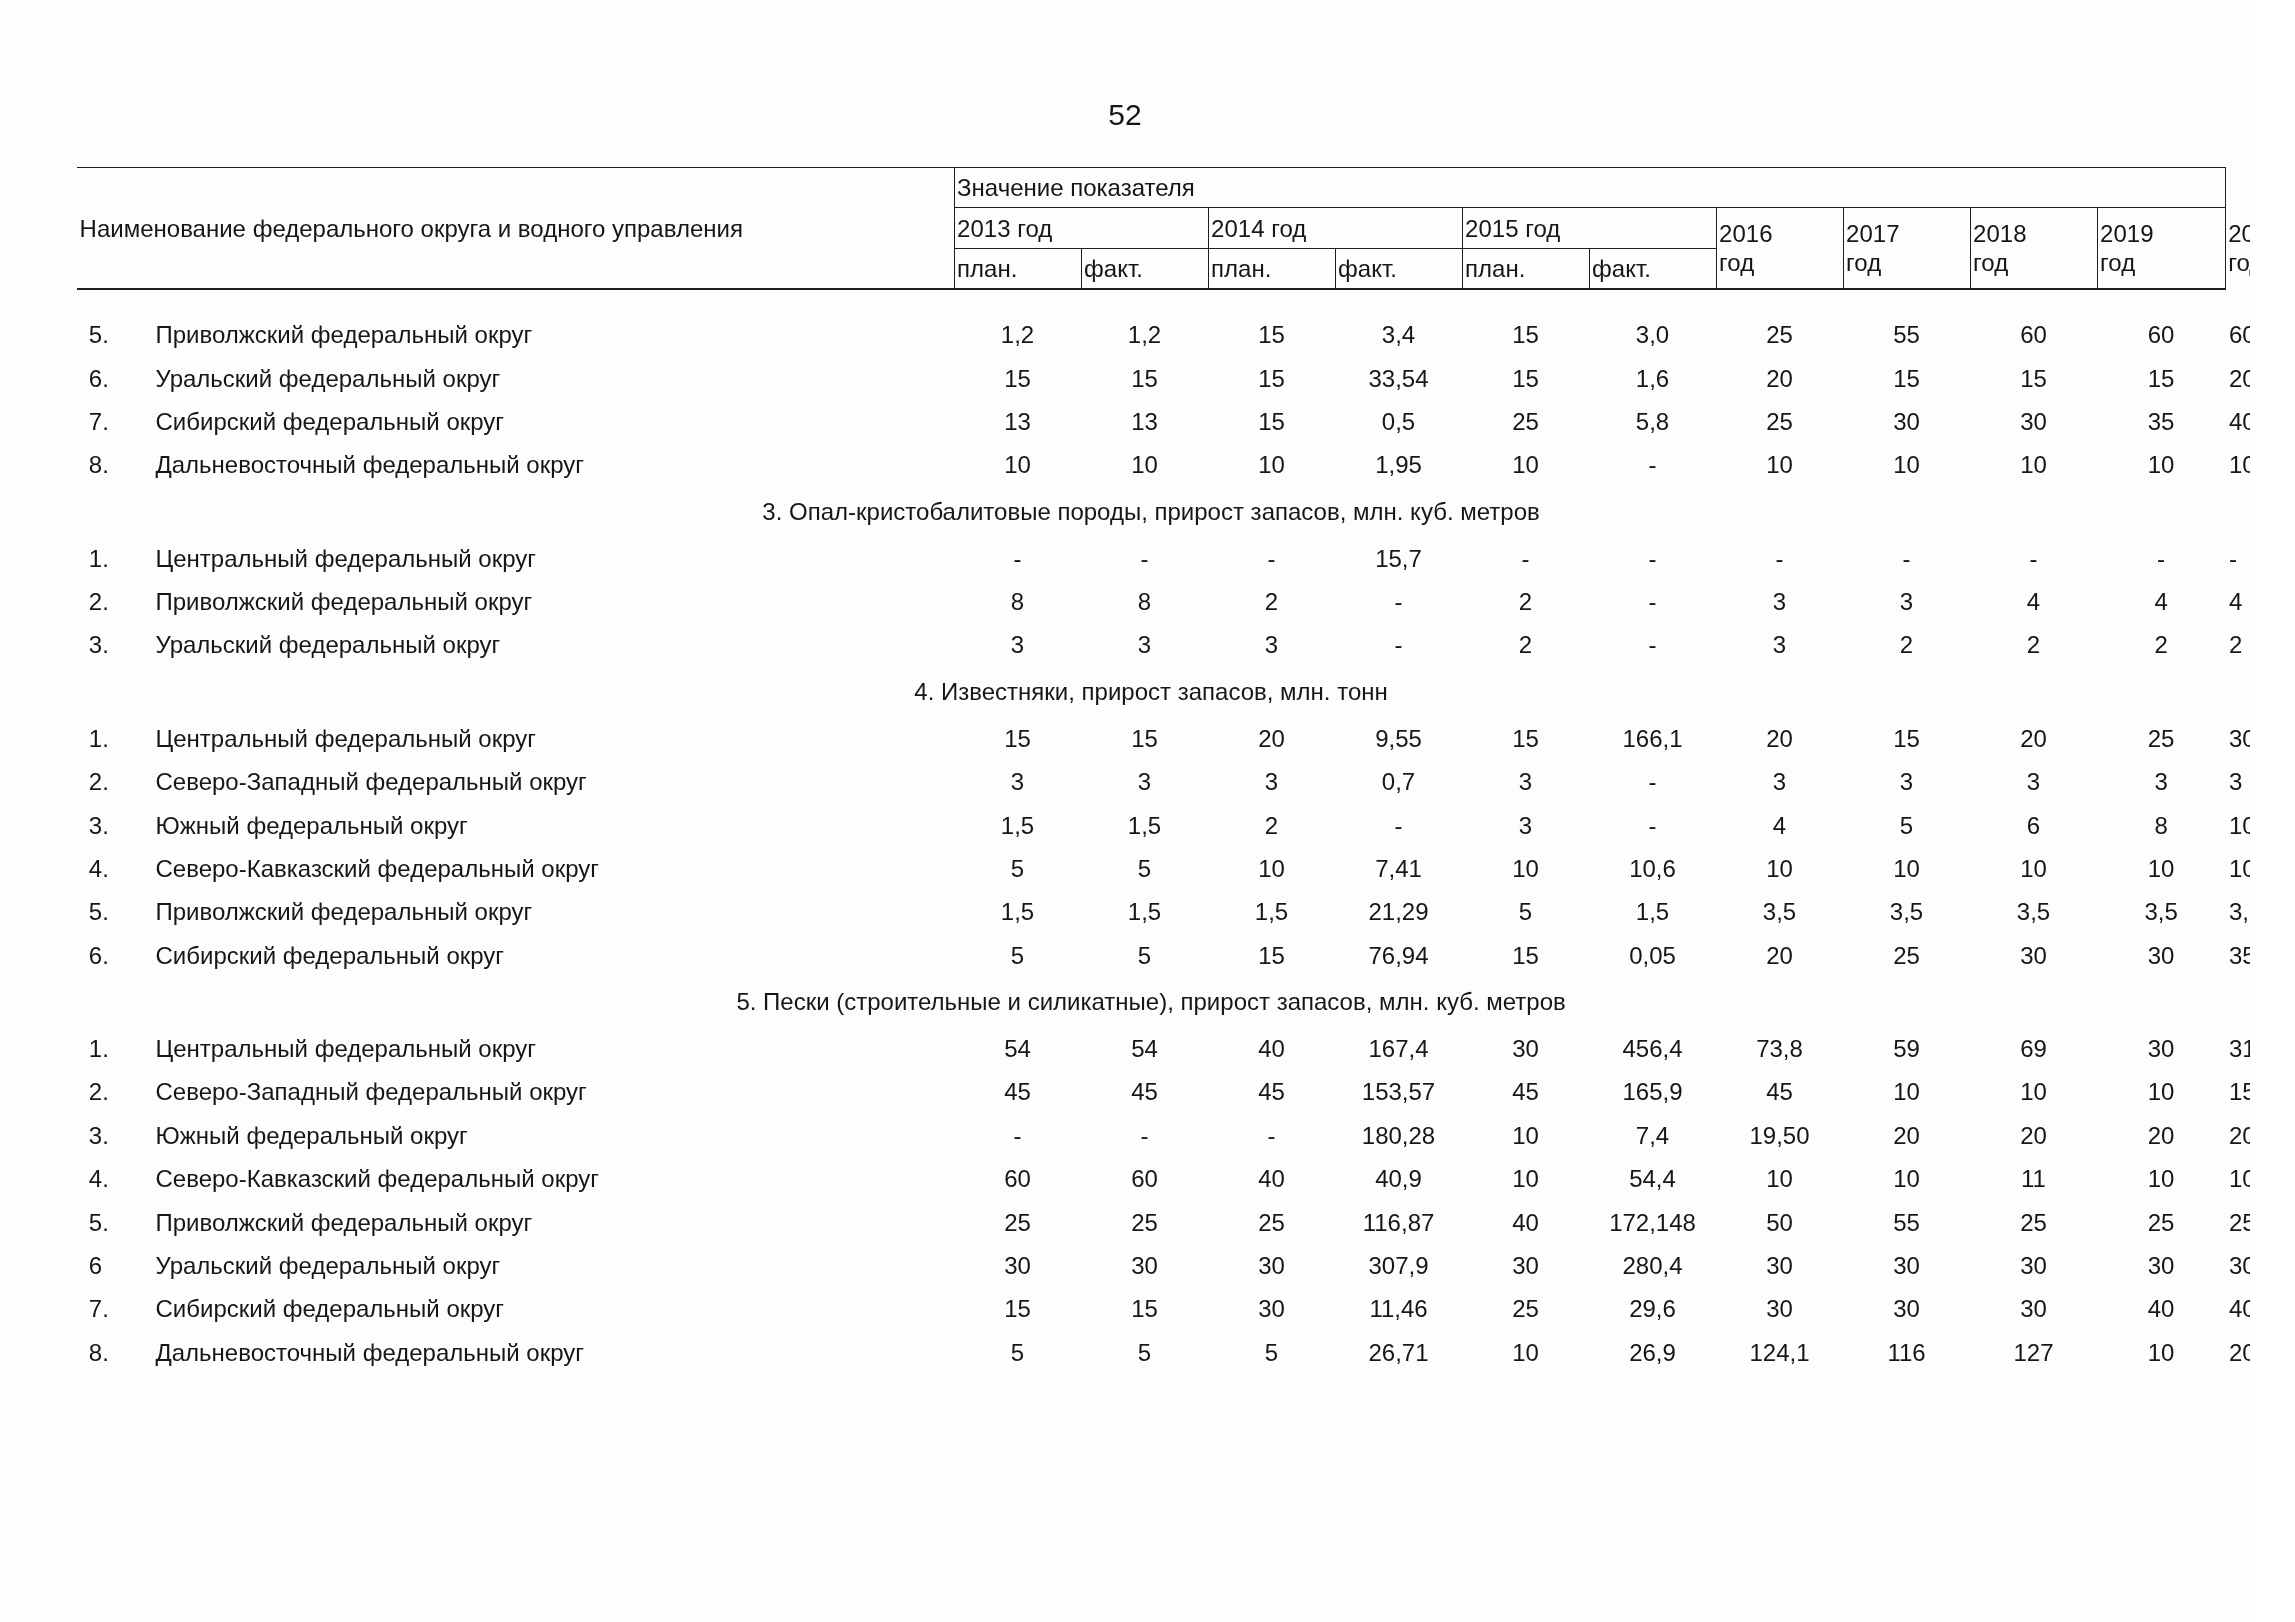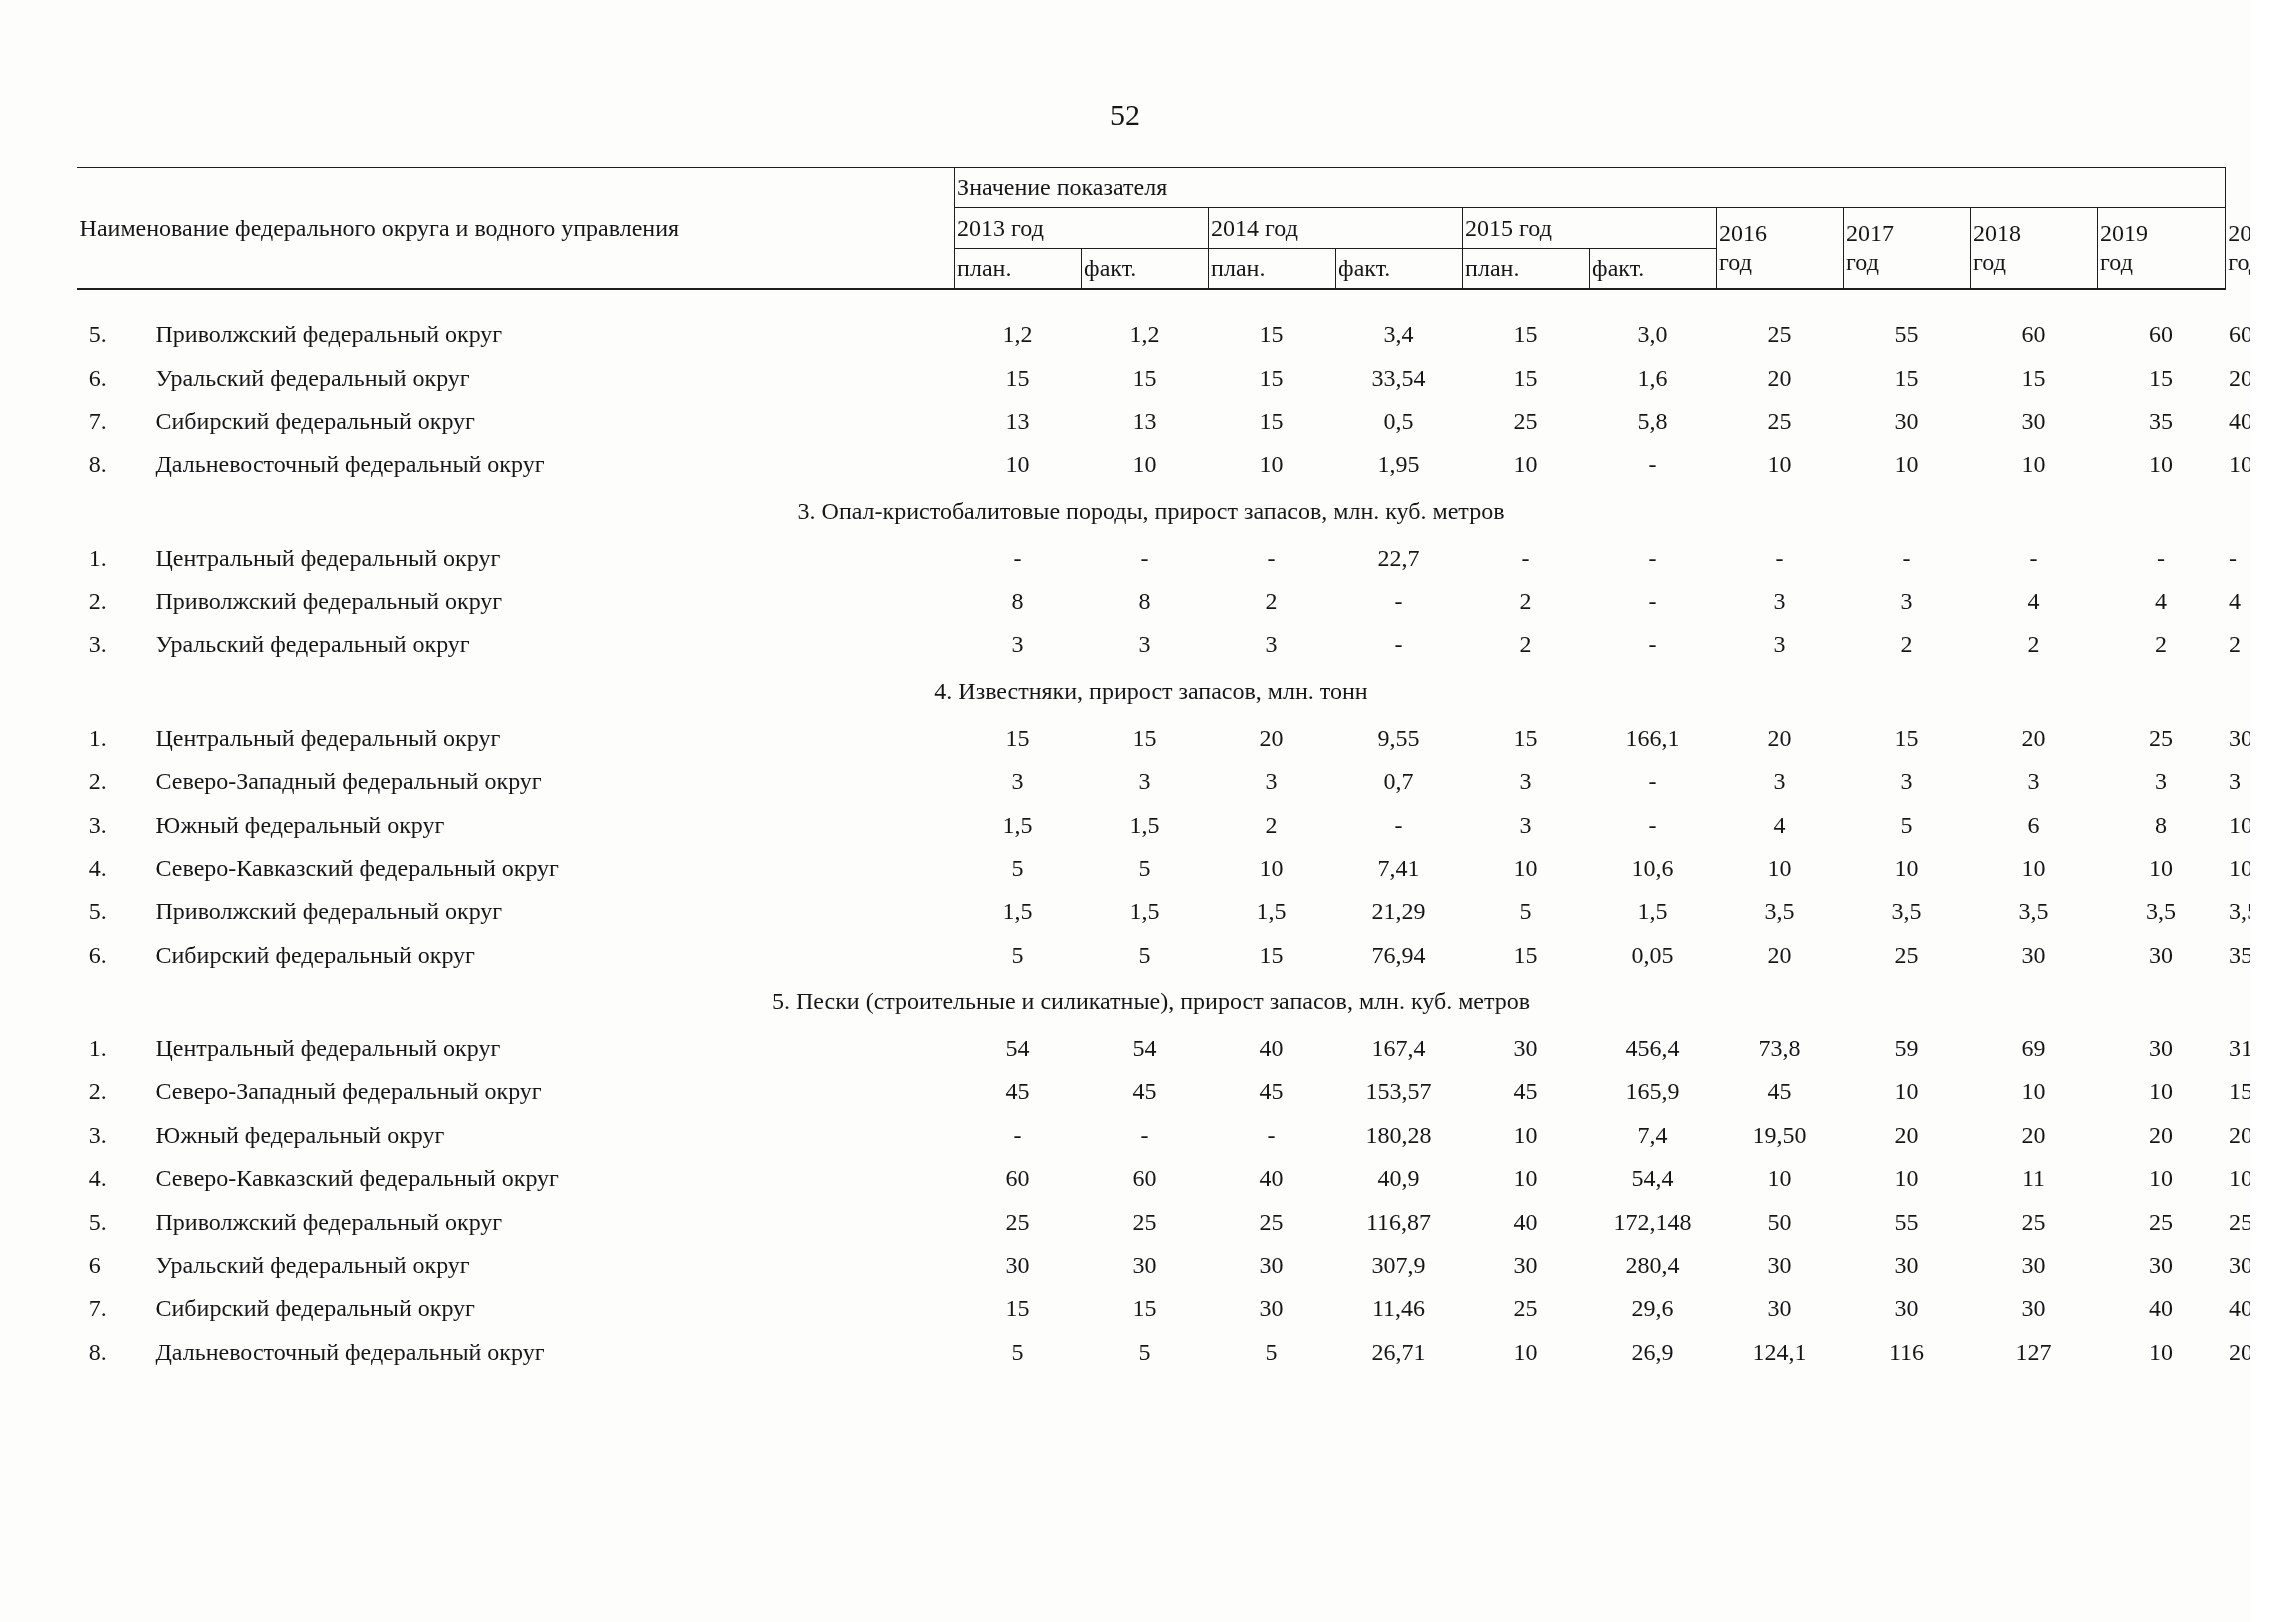--- a/index.html
+++ b/index.html
@@ -5,21 +5,21 @@
   html, body {
     margin: 0;
     padding: 0;
     background: #ffffff;
   }
   .page {
     position: relative;
     width: 2250px;
     height: 1622px;
     background: #fdfdfc;
-    font-family: Liberation Serif, serif;
+    font-family: Liberation Sans, sans-serif;
     color: #161616;
     overflow: hidden;
   }
   .page-number {
     position: absolute;
     top: 98px;
     left: 0;
     width: 100%;
     text-align: center;
     font-size: 30px;
@@ -202,21 +202,21 @@
         </tr>
         <tr>
           <td colspan="12" class="section">3. Опал-кристобалитовые породы, прирост запасов, млн. куб. метров</td>
         </tr>
         <tr>
           <td class="num">1.</td>
           <td class="name">Центральный федеральный округ</td>
           <td class="val">-</td>
           <td class="val">-</td>
           <td class="val">-</td>
-          <td class="val">22,7</td>
+          <td class="val">15,7</td>
           <td class="val">-</td>
           <td class="val">-</td>
           <td class="val">-</td>
           <td class="val">-</td>
           <td class="val">-</td>
           <td class="val">-</td>
           <td class="val">-</td>
         </tr>
         <tr>
           <td class="num">2.</td>

